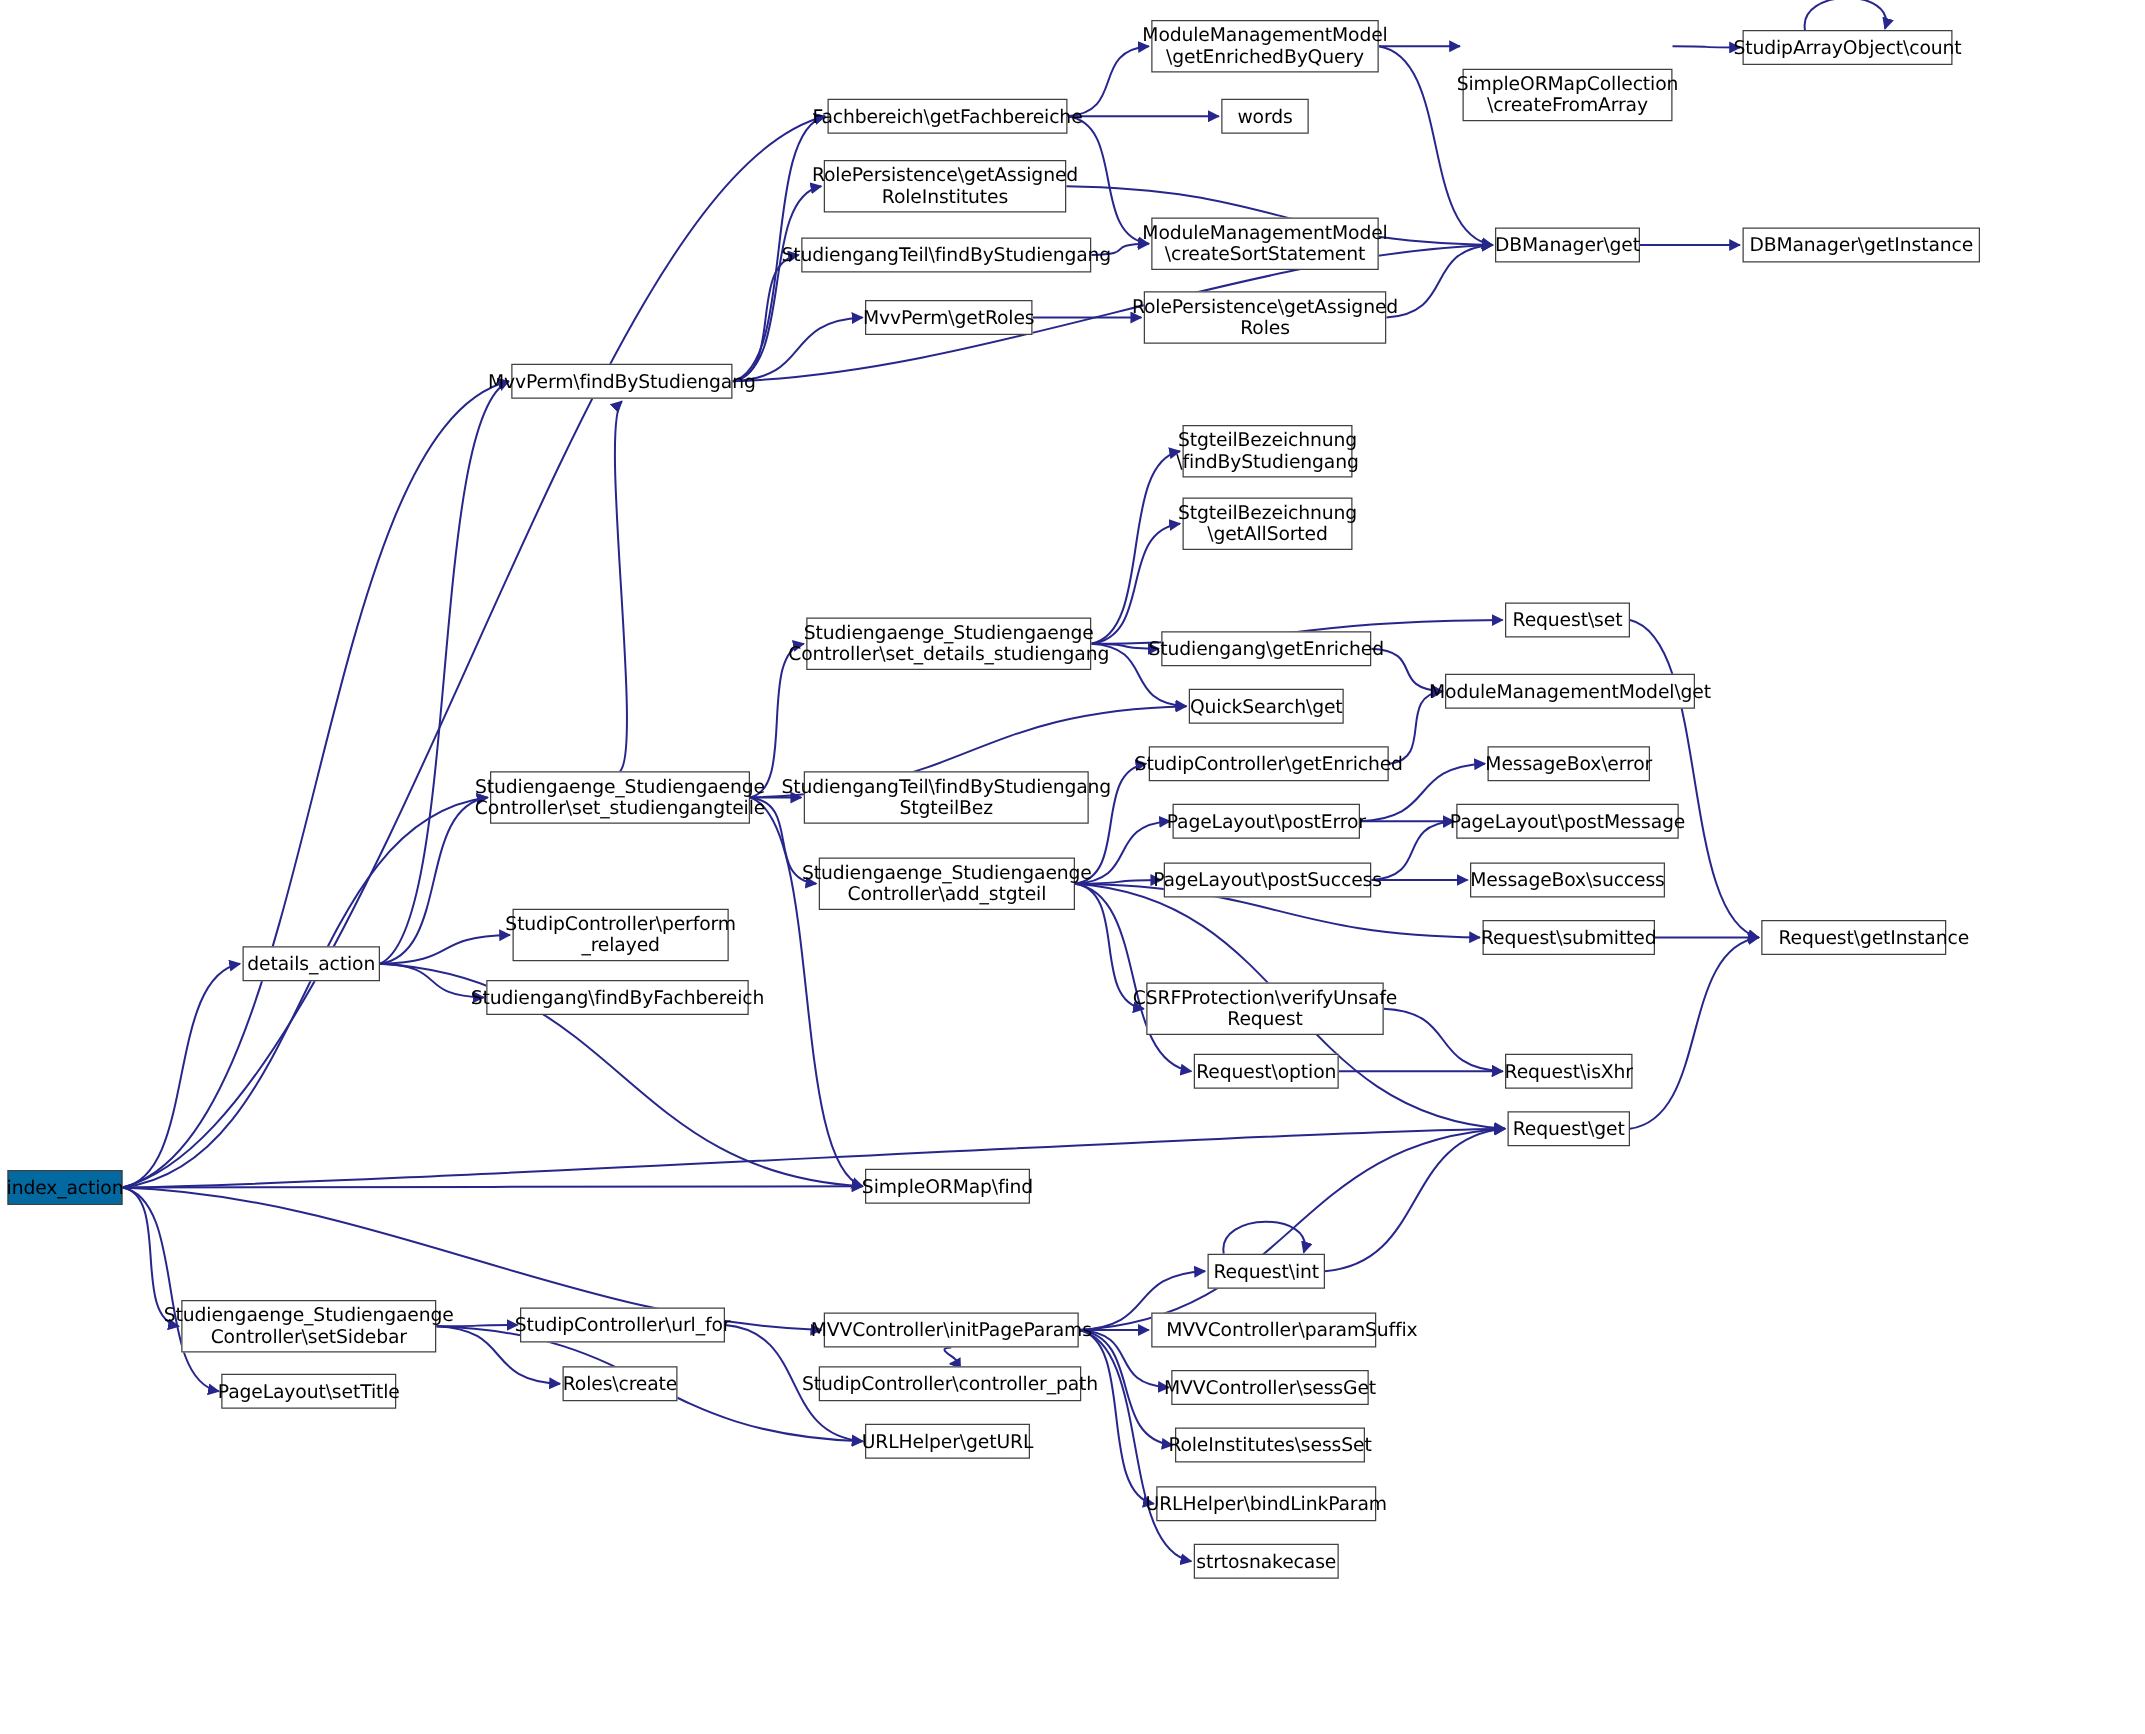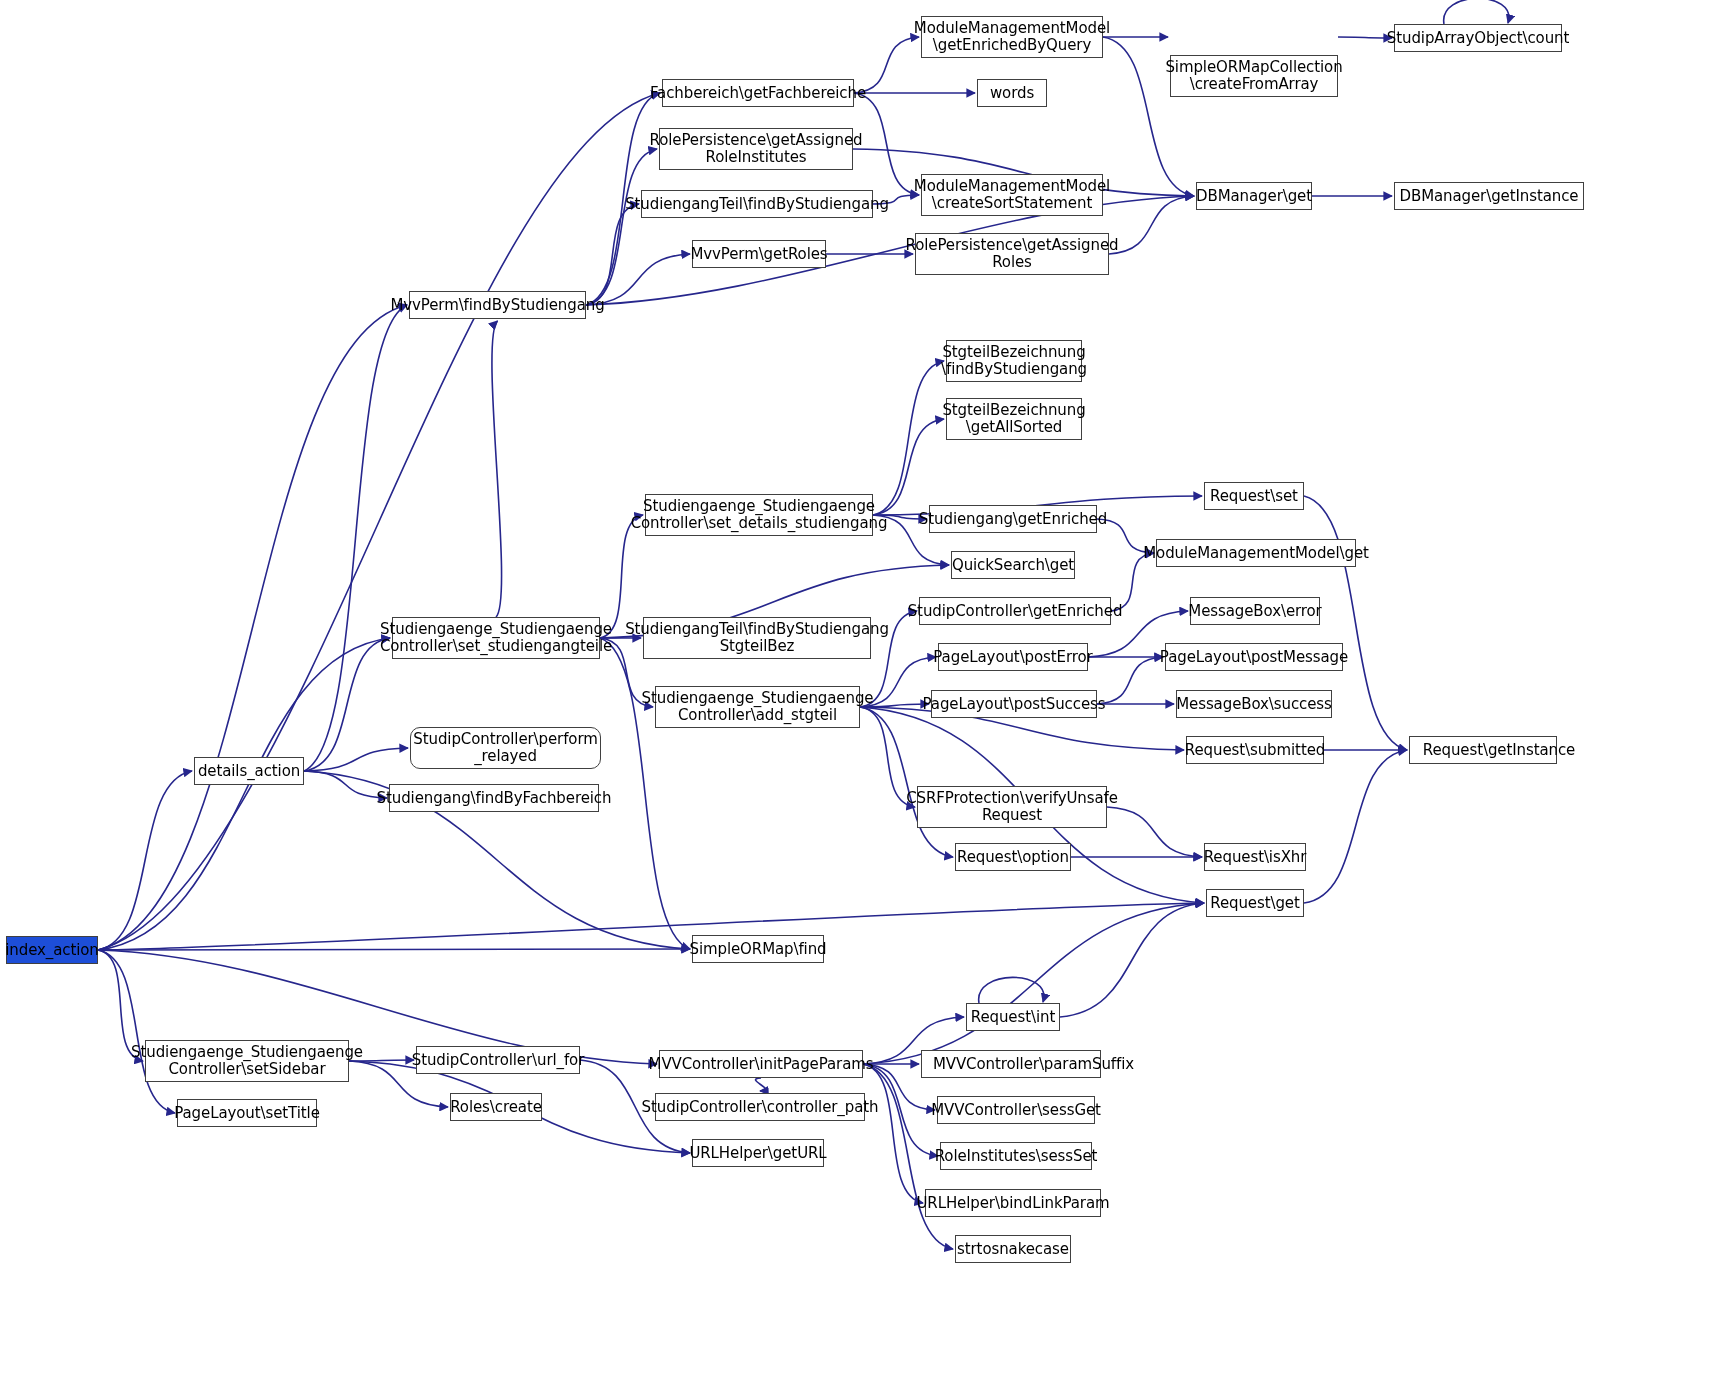--- a/index.html
+++ b/index.html
@@ -33,21 +33,21 @@
     line-height: 1.12;
     display: flex;
     align-items: center;
     justify-content: center;
     text-align: center;
     white-space: pre-line;
     letter-spacing: -0.1px;
     padding: 0 3px;
   }
   .node.root {
-    background: #1d4ed8;
+    background: #0369a1;
     border-color: #404040;
   }
 </style>
 </head>
 <body>
 
 <div id="canvas">
   <svg id="edge-layer" viewBox="0 0 1716 1387" xmlns="http://www.w3.org/2000/svg">
     <defs>
       <marker id="arrow" viewBox="0 0 10 10" refX="9" refY="5" markerWidth="6" markerHeight="6" orient="auto-start-reverse">
@@ -167,21 +167,21 @@
       <div class="node" style="left: 919px; top: 597px; width: 192px; height: 28px;">StudipController\getEnriched</div>
       <div class="node" style="left: 1190px; top: 597px; width: 130px; height: 28px;">MessageBox\error</div>
       <div class="node" style="left: 643px; top: 617px; width: 228px; height: 42px;">StudiengangTeil\findByStudiengang
 StgteilBez</div>
       <div class="node" style="left: 938px; top: 643px; width: 150px; height: 28px;">PageLayout\postError</div>
       <div class="node" style="left: 1165px; top: 643px; width: 178px; height: 28px;">PageLayout\postMessage</div>
       <div class="node" style="left: 655px; top: 686px; width: 205px; height: 42px;">Studiengaenge_Studiengaenge
 Controller\add_stgteil</div>
       <div class="node" style="left: 931px; top: 690px; width: 166px; height: 28px;">PageLayout\postSuccess</div>
       <div class="node" style="left: 1176px; top: 690px; width: 156px; height: 28px;">MessageBox\success</div>
-      <div class="node" style="left: 410px; top: 727px; width: 191px; height: 42px; border-radius: 10px;">StudipController\perform
+      <div class="node" style="left: 410px; top: 727px; width: 173px; height: 42px;">StudipController\perform
 _relayed</div>
       <div class="node" style="left: 1186px; top: 736px; width: 138px; height: 28px;">Request\submitted</div>
       <div class="node" style="left: 1409px; top: 736px; width: 148px; height: 28px; padding-left: 35px;">Request\getInstance</div>
       <div class="node" style="left: 389px; top: 784px; width: 210px; height: 28px;">Studiengang\findByFachbereich</div>
       <div class="node" style="left: 917px; top: 786px; width: 190px; height: 42px;">CSRFProtection\verifyUnsafe
 Request</div>
       <div class="node" style="left: 1204px; top: 843px; width: 102px; height: 28px;">Request\isXhr</div>
       <div class="node" style="left: 955px; top: 843px; width: 116px; height: 28px;">Request\option</div>
       <div class="node" style="left: 1206px; top: 889px; width: 98px; height: 28px;">Request\get</div>
       <div class="node" style="left: 692px; top: 935px; width: 132px; height: 28px;">SimpleORMap\find</div>

